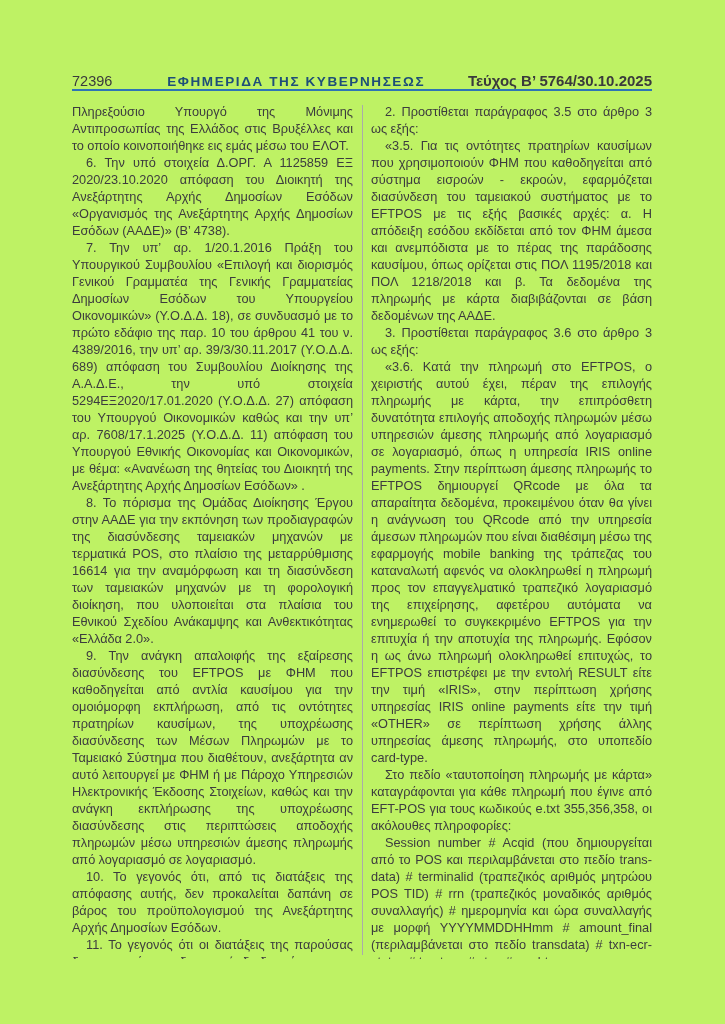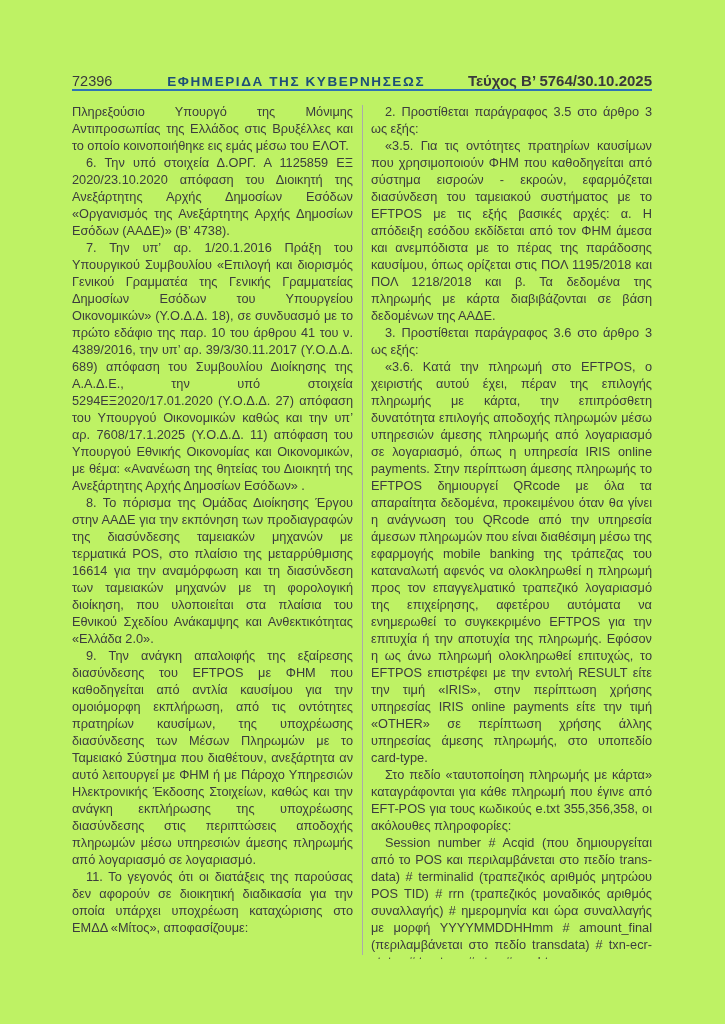--- a/index.html
+++ b/index.html
@@ -58,20 +58,21 @@
 
   <div class="rule"></div>
 
   <div class="body-cols">
     <div class="col left">
         <p class="para">Πληρεξούσιο Υπουργό της Μόνιμης Αντιπροσωπίας της Ελλάδος στις Βρυξέλλες και το οποίο κοινοποιήθηκε εις εμάς μέσω του ΕΛΟΤ.</p>
         <p class="para indent">6. Την υπό στοιχεία Δ.ΟΡΓ. Α 1125859 ΕΞ 2020/23.10.2020 απόφαση του Διοικητή της Ανεξάρτητης Αρχής Δημοσίων Εσόδων «Οργανισμός της Ανεξάρτητης Αρχής Δημοσίων Εσόδων (ΑΑΔΕ)» (Β’ 4738).</p>
         <p class="para indent">7. Την υπ’ αρ. 1/20.1.2016 Πράξη του Υπουργικού Συμβουλίου «Επιλογή και διορισμός Γενικού Γραμματέα της Γενικής Γραμματείας Δημοσίων Εσόδων του Υπουργείου Οικονομικών» (Υ.Ο.Δ.Δ. 18), σε συνδυασμό με το πρώτο εδάφιο της παρ. 10 του άρθρου 41 του ν. 4389/2016, την υπ’ αρ. 39/3/30.11.2017 (Υ.Ο.Δ.Δ. 689) απόφαση του Συμβουλίου Διοίκησης της Α.Α.Δ.Ε., την υπό στοιχεία 5294ΕΞ2020/17.01.2020 (Υ.Ο.Δ.Δ. 27) απόφαση του Υπουργού Οικονομικών καθώς και την υπ’ αρ. 7608/17.1.2025 (Υ.Ο.Δ.Δ. 11) απόφαση του Υπουργού Εθνικής Οικονομίας και Οικονομικών, με θέμα: «Ανανέωση της θητείας του Διοικητή της Ανεξάρτητης Αρχής Δημοσίων Εσόδων» .</p>
         <p class="para indent">8. Το πόρισμα της Ομάδας Διοίκησης Έργου στην ΑΑΔΕ για την εκπόνηση των προδιαγραφών της διασύνδεσης ταμειακών μηχανών με τερματικά POS, στο πλαίσιο της μεταρρύθμισης 16614 για την αναμόρφωση και τη διασύνδεση των ταμειακών μηχανών με τη φορολογική διοίκηση, που υλοποιείται στα πλαίσια του Εθνικού Σχεδίου Ανάκαμψης και Ανθεκτικότητας «Ελλάδα 2.0».</p>
         <p class="para indent">9. Την ανάγκη απαλοιφής της εξαίρεσης διασύνδεσης του EFTPOS με ΦΗΜ που καθοδηγείται από αντλία καυσίμου για την ομοιόμορφη εκπλήρωση, από τις οντότητες πρατηρίων καυσίμων, της υποχρέωσης διασύνδεσης των Μέσων Πληρωμών με το Ταμειακό Σύστημα που διαθέτουν, ανεξάρτητα αν αυτό λειτουργεί με ΦΗΜ ή με Πάροχο Υπηρεσιών Ηλεκτρονικής Έκδοσης Στοιχείων, καθώς και την ανάγκη εκπλήρωσης της υποχρέωσης διασύνδεσης στις περιπτώσεις αποδοχής πληρωμών μέσω υπηρεσιών άμεσης πληρωμής από λογαριασμό σε λογαριασμό.</p>
+        <p class="para indent">10. Το γεγονός ότι, από τις διατάξεις της απόφασης αυτής, δεν προκαλείται δαπάνη σε βάρος του προϋπολογισμού της Ανεξάρτητης Αρχής Δημοσίων Εσόδων.</p>
         <p class="para indent">11. Το γεγονός ότι οι διατάξεις της παρούσας δεν αφορούν σε διοικητική διαδικασία για την οποία υπάρχει υποχρέωση καταχώρισης στο ΕΜΔΔ «Μίτος», αποφασίζουμε:</p>
       </div>
     <div class="divider"></div>
     <div class="col right">
         <p class="para indent">2. Προστίθεται παράγραφος 3.5 στο άρθρο 3 ως εξής:</p>
         <p class="para indent">«3.5. Για τις οντότητες πρατηρίων καυσίμων που χρησιμοποιούν ΦΗΜ που καθοδηγείται από σύστημα εισροών - εκροών, εφαρμόζεται διασύνδεση του ταμειακού συστήματος με το EFTPOS με τις εξής βασικές αρχές: α. Η απόδειξη εσόδου εκδίδεται από τον ΦΗΜ άμεσα και ανεμπόδιστα με το πέρας της παράδοσης καυσίμου, όπως ορίζεται στις ΠΟΛ 1195/2018 και ΠΟΛ 1218/2018 και β. Τα δεδομένα της πληρωμής με κάρτα διαβιβάζονται σε βάση δεδομένων της ΑΑΔΕ.</p>
         <p class="para indent">3. Προστίθεται παράγραφος 3.6 στο άρθρο 3 ως εξής:</p>
         <p class="para indent">«3.6. Κατά την πληρωμή στο EFTPOS, ο χειριστής αυτού έχει, πέραν της επιλογής πληρωμής με κάρτα, την επιπρόσθετη δυνατότητα επιλογής αποδοχής πληρωμών μέσω υπηρεσιών άμεσης πληρωμής από λογαριασμό σε λογαριασμό, όπως η υπηρεσία IRIS online payments. Στην περίπτωση άμεσης πληρωμής το EFTPOS δημιουργεί QRcode με όλα τα απαραίτητα δεδομένα, προκειμένου όταν θα γίνει η ανάγνωση του QRcode από την υπηρεσία άμεσων πληρωμών που είναι διαθέσιμη μέσω της εφαρμογής mobile banking της τράπεζας του καταναλωτή αφενός να ολοκληρωθεί η πληρωμή προς τον επαγγελματικό τραπεζικό λογαριασμό της επιχείρησης, αφετέρου αυτόματα να ενημερωθεί το συγκεκριμένο EFTPOS για την επιτυχία ή την αποτυχία της πληρωμής. Εφόσον η ως άνω πληρωμή ολοκληρωθεί επιτυχώς, το EFTPOS επιστρέφει με την εντολή RESULT είτε την τιμή «IRIS», στην περίπτωση χρήσης υπηρεσίας IRIS online payments είτε την τιμή «OTHER» σε περίπτωση χρήσης άλλης υπηρεσίας άμεσης πληρωμής, στο υποπεδίο card-type.</p>
         <p class="para indent">Στο πεδίο «ταυτοποίηση πληρωμής με κάρτα» καταγράφονται για κάθε πληρωμή που έγινε από EFT-POS για τους κωδικούς e.txt 355,356,358, οι ακόλουθες πληροφορίες:</p>
         <p class="para indent">Session number # Acqid (που δημιουργείται από το POS και περιλαμβάνεται στο πεδίο trans-data) # terminalid (τραπεζικός αριθμός μητρώου POS TID) # rrn (τραπεζικός μοναδικός αριθμός συναλλαγής) # ημερομηνία και ώρα συναλλαγής με μορφή YYYYMMDDHHmm # amount_final (περιλαμβάνεται στο πεδίο transdata) # txn-ecr-status # txn-type # stan # card-type</p>

